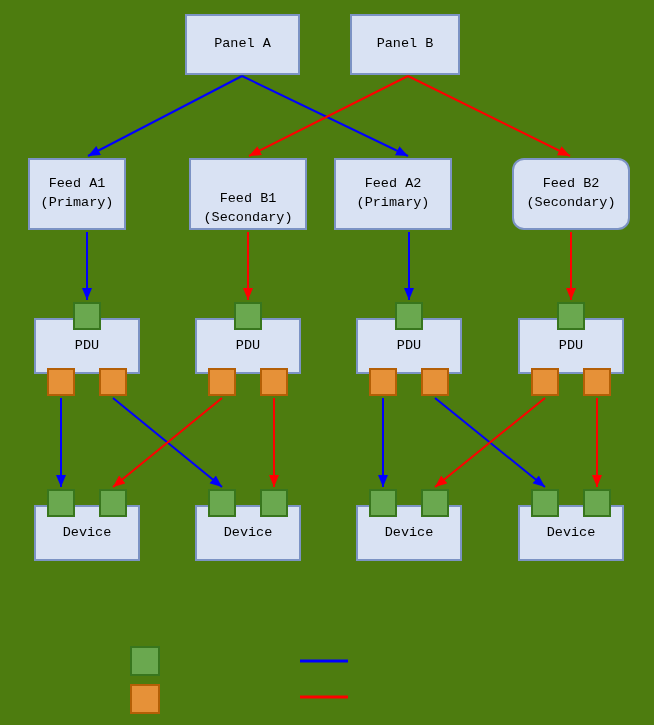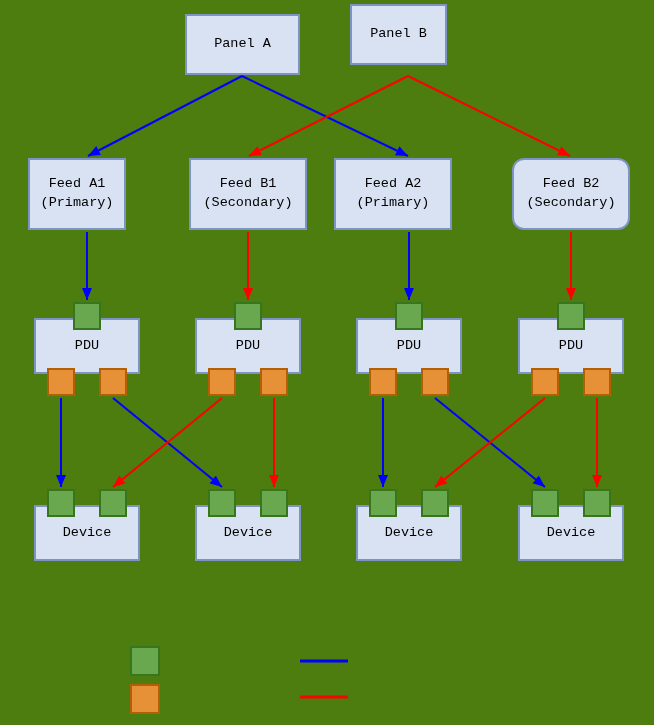--- a/index.html
+++ b/index.html
@@ -47,29 +47,29 @@
   .legend-line{stroke-width:3;}
 </style>
 </head>
 <body>
 
 <div id="stage">
 
   <div class="box" style="left:185px;top:14px;width:115px;height:61px;">
     <span>Panel A</span>
   </div>
-  <div class="box" style="left:350px;top:4px;width:97px;height:61px;">
+  <div class="box" style="left:350px;top:14px;width:110px;height:61px;">
     <span>Panel B</span>
   </div>
 
   <div class="box" style="left:28px;top:158px;width:98px;height:72px;">
     <span>Feed A1</span>
     <span>(Primary)</span>
   </div>
-  <div class="box" style="left:189px;top:158px;width:118px;height:72px;">
+  <div class="box" style="left:189px;top:158px;width:118px;height:72px;justify-content:flex-end;">
     <span>Feed B1</span>
     <span>(Secondary)</span>
   </div>
   <div class="box" style="left:334px;top:158px;width:118px;height:72px;">
     <span>Feed A2</span>
     <span>(Primary)</span>
   </div>
   <div class="box" style="left:512px;top:158px;width:118px;height:72px;border-radius:12px;">
     <span>Feed B2</span>
     <span>(Secondary)</span>

